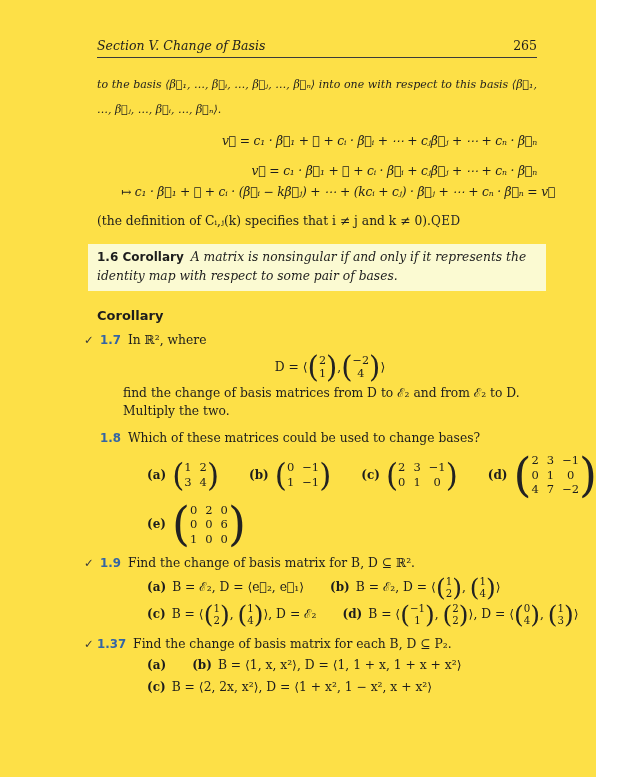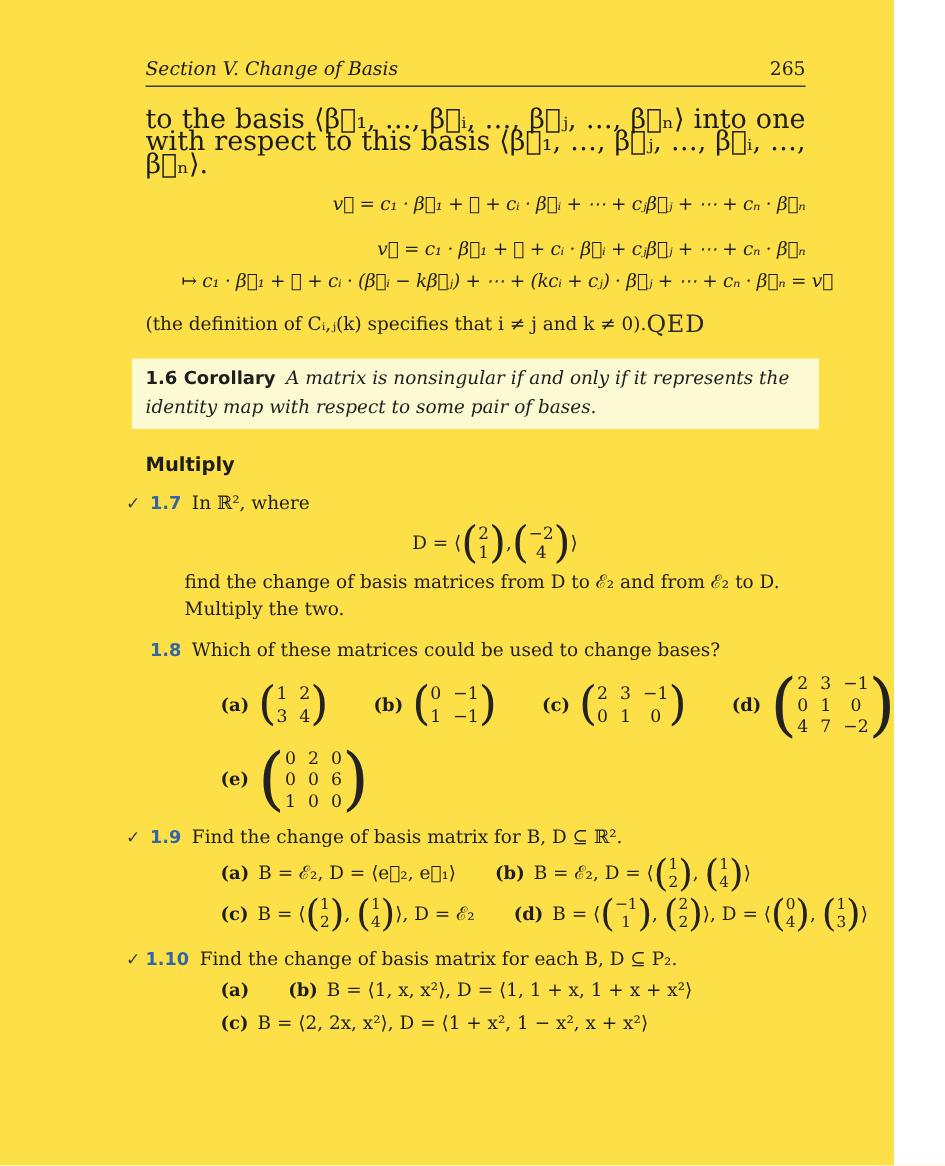--- a/index.html
+++ b/index.html
@@ -10,32 +10,32 @@
   }
   .content { position:absolute; left:97px; top:38px; width:440px; }
 
   
   .pghead { display:flex; justify-content:space-between; align-items:baseline;
             border-bottom:1px solid #3a3a3a; padding-bottom:4px; font-size:12.5px; }
   .pghead .sect { font-style:italic; }
   .pghead .num  { font-style:normal; }
 
   
-  .para { font-size:18px; line-height:15px; text-align:justify; margin-top:12px; }
+  .para { font-size:11px; line-height:25px; text-align:justify; margin-top:12px;font-style:italic; }
 
   
   .disp { margin:9px 0 9px 0; font-size:12.3px; line-height:21px; font-style:italic;
           letter-spacing:-0.2px; white-space:nowrap; }
   .disp .l1 { padding-left:14px;text-align:right; }
   .disp .l2 { padding-left:72px; }
   .disp.d2 .l2 { padding-left:24px; }
 
   .qedline { display:flex; margin-top:2px;
              font-size:12.3px; line-height:18px; }
-  .qedline .qed { font-variant:small-caps; letter-spacing:0.5px; font-size:16px; color:#2a2a2a; }
+  .qedline .qed { font-variant:small-caps; letter-spacing:0.5px; font-size:12px; color:#2a2a2a; }
 
   
   .corollary { margin:14px -9px 0 -9px; padding:4px 9px 6px 9px;
                font-size:12.3px; line-height:18.5px; }
   .corollary .clabel { font-family:"DejaVu Sans","Liberation Sans",sans-serif;
                        font-weight:bold; font-size:12px; font-style:normal; margin-right:7px; }
   .corollary .ctext { font-style:italic; }
 
   
   .exhead { font-family:"DejaVu Sans","Liberation Sans",sans-serif; font-weight:bold;
@@ -102,21 +102,21 @@
 
     <div class="qedline">
       <span>(the definition of Cᵢ,ⱼ(k) specifies that i ≠ j and k ≠ 0).</span>
       <span class="qed">QED</span>
     </div>
 
     <div class="corollary" style="background: rgb(251, 250, 210);">
       <span class="clabel">1.6 Corollary</span><span class="ctext">A matrix is nonsingular if and only if it represents the identity map with respect to some pair of bases.</span>
     </div>
 
-    <div class="exhead">Multiply</div>
+    <div class="exhead">Corollary</div>
 
     <div class="ex">
       <span class="check" style="color: rgb(58, 58, 58);">✓</span>
       <span class="exnum exlink" style="color: rgb(52, 101, 164);">1.7</span><span>In ℝ², where</span>
       <div class="exdisp segs">
           <span>D = ⟨</span>
           <span class="mat cvd r2">
             <span class="paren">(</span>
             <span class="grid" style="grid-template-columns: repeat(1, auto);">
               <span class="cell">2</span>
@@ -267,21 +267,21 @@
               <span>, </span>
               <span class="mat cv r2"><span class="paren">(</span><span class="grid" style="grid-template-columns: repeat(1, auto);"><span class="cell">1</span><span class="cell">3</span></span><span class="paren">)</span></span>
               <span>⟩</span>
             </span>
           </span>
       </div>
     </div>
 
     <div class="ex">
       <span class="check" style="color: rgb(58, 58, 58);">✓</span>
-      <span class="exnum exlink wide" style="color: rgb(52, 101, 164);">1.10</span><span>Find the change of basis matrix for each B, D ⊆ P₂.</span>
+      <span class="exnum exlink wide" style="color: rgb(52, 101, 164);">1.37</span><span>Find the change of basis matrix for each B, D ⊆ P₂.</span>
       <div class="subrow">
         <span class="opt">
             <span class="ilabel">(a)</span>
           </span>
         <span class="opt">
             <span class="ilabel">(b)</span>
             <span>B = ⟨1, x, x²⟩, D = ⟨1, 1 + x, 1 + x + x²⟩</span>
           </span>
       </div>
       <div class="subrow">

